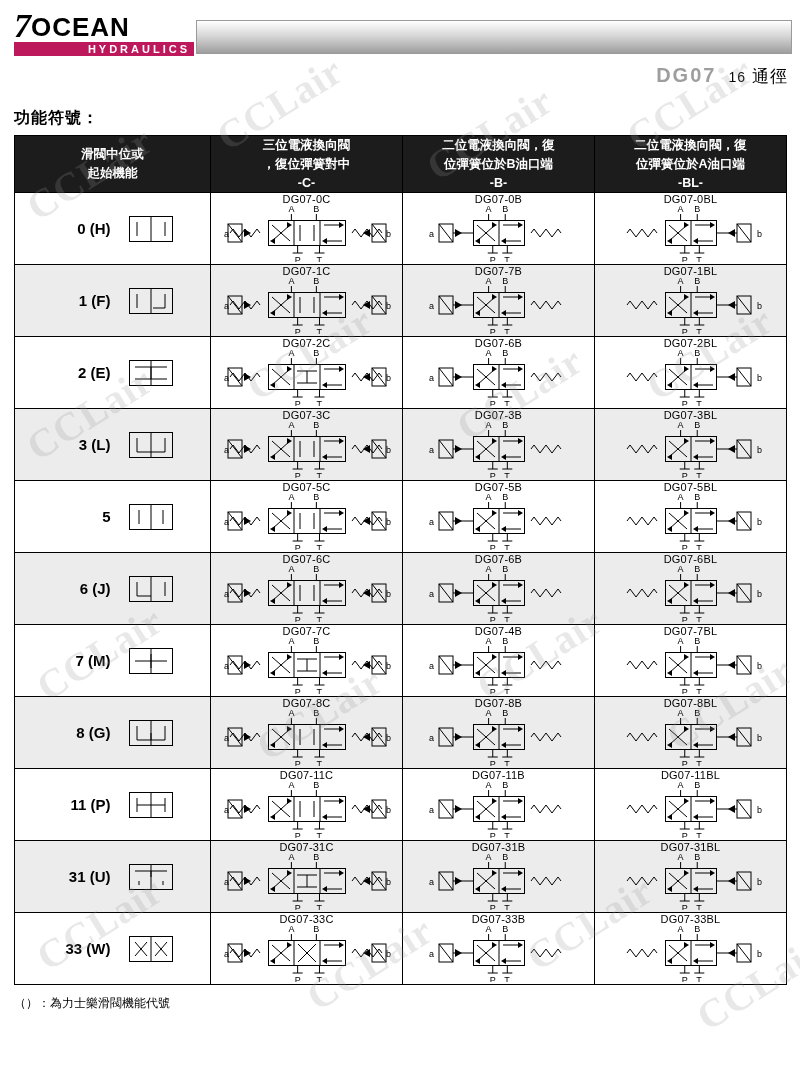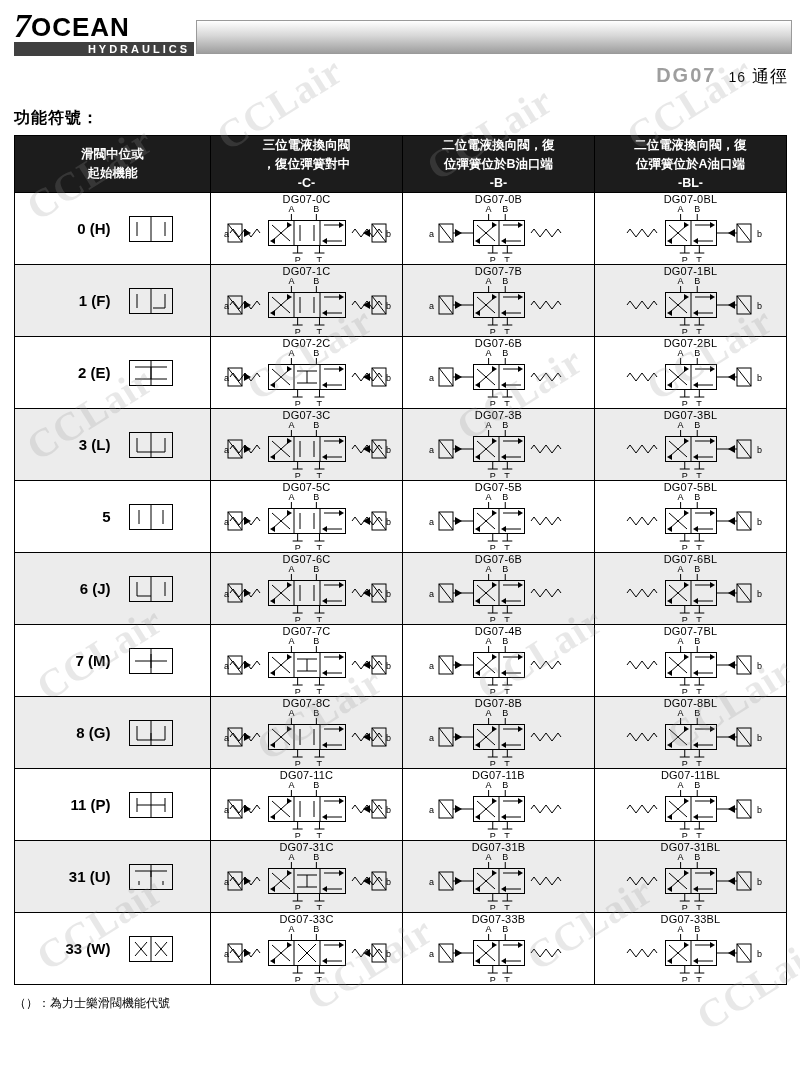--- a/index.html
+++ b/index.html
@@ -34,21 +34,21 @@
   .logo-seven{
     font-family:"Liberation Serif","DejaVu Serif",serif;
     font-size:34px;font-weight:bold;line-height:28px;
     font-style:italic;
   }
   .logo-ocean{
     font-family:"Liberation Sans","DejaVu Sans",sans-serif;
     font-size:26px;font-weight:bold;line-height:26px;letter-spacing:1px;
   }
   .logo-bar{
-    margin-top:2px;background:#404040;color:#fff;
+    margin-top:2px;background:#be185d;color:#fff;
     font-size:11px;font-weight:bold;letter-spacing:3px;
     text-align:right;padding:1px 4px 1px 0;width:176px;
   }
   .title-bar{
     position:absolute;left:196px;right:8px;top:20px;height:32px;
     background:linear-gradient(to bottom,#ffffff 0%,#d8d8d8 45%,#9e9e9e 100%);
     border:1px solid #9a9a9a;
   }
   .title-text{
     position:absolute;right:14px;top:20px;height:32px;line-height:32px;

